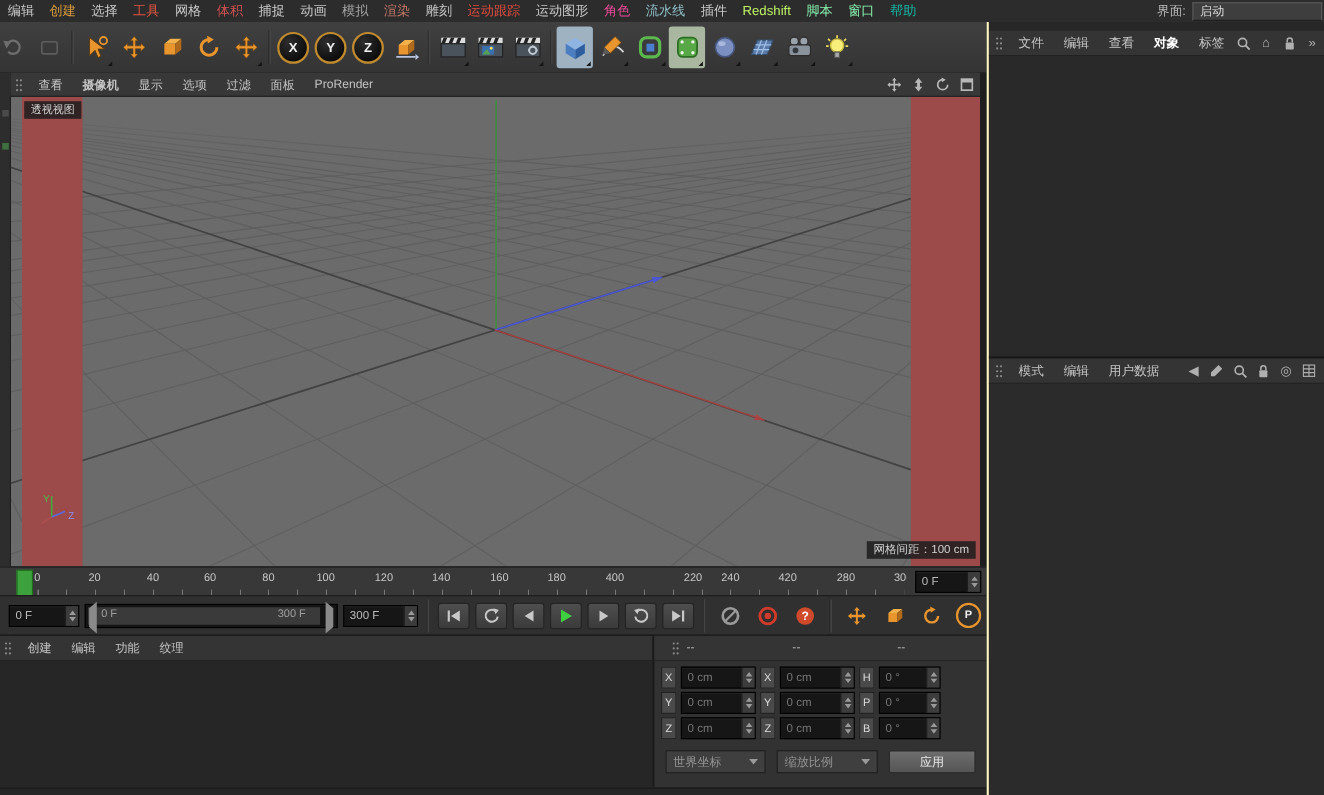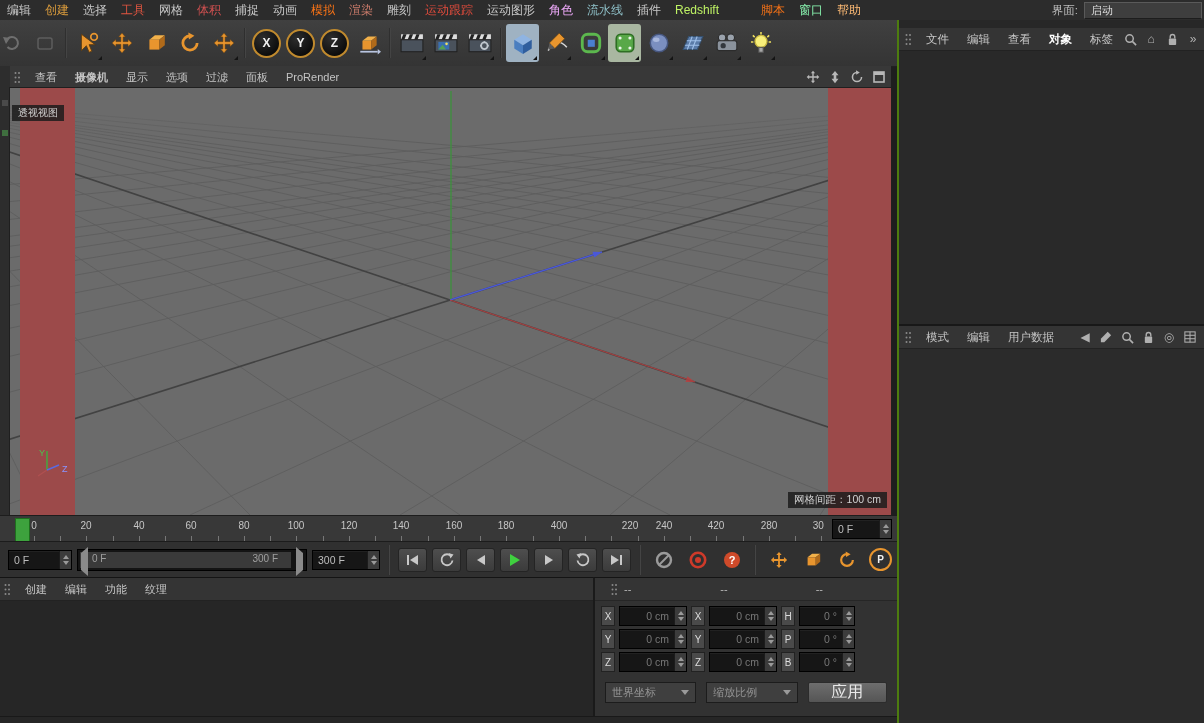--- a/index.html
+++ b/index.html
@@ -32,34 +32,34 @@
   .strip-dot{position:absolute;left:2px;width:6px;height:6px;background:#4a4a4a;}
   
   #vp-menubar{left:10px;top:66px;width:881px;height:22px;background:#383838;display:flex;align-items:center;
       font-size:11px;color:#c4c4c4;gap:2px;border-bottom:1px solid #262626;}
   .vp-menu-item{padding:0 8px;white-space:nowrap;}
   .vp-nav{margin-left:auto;display:flex;align-items:center;gap:6px;padding-right:4px;}
   .vp-nav .nav-ic{width:16px;height:16px;display:flex;align-items:center;justify-content:center;}
   
   #viewport{left:10px;top:88px;width:881px;height:427px;background:#6b6b6b;overflow:hidden;outline:1px solid #1f1f1f;}
   .vp-chip{position:absolute;background:rgba(28,28,28,.85);color:#d2d2d2;font-size:10px;padding:1px 6px;z-index:3;}
-  #chip-view{left:2px;top:4px;margin-top:13px;}
+  #chip-view{left:12px;top:4px;}
   #chip-grid{right:4px;bottom:7px;font-size:10.5px;}
   
   #ruler{left:0;top:515px;width:897px;height:26px;background:#383838;border-top:1px solid #1d1d1d;}
   .tick{position:absolute;top:4px;font-size:10px;color:#c6c6c6;transform:translateX(-50%);}
   #ruler-ticks{position:absolute;left:0;top:0;width:824px;height:26px;overflow:hidden;}
   #tickmarks{position:absolute;left:34px;bottom:1px;width:788px;height:5px;
       background:repeating-linear-gradient(to right,#777 0 1px,transparent 1px 26.25px);}
   #frame-marker{position:absolute;left:15px;top:2px;width:13px;height:22px;background:#3da23d;border:1px solid #1e6e1e;}
   
   .field{background:#161616;border:1px solid #000;box-shadow:inset 0 1px 0 rgba(255,255,255,.05);
       display:flex;align-items:center;height:20px;box-sizing:border-box;}
   .field .val{color:#bdbdbd;font-size:10.5px;padding:0 5px;flex:1;white-space:nowrap;}
-  .field .val.dim-val{color:#777;text-align:right;}
+  .field .val.dim-val{color:#777;}
   .stepper{width:11px;align-self:stretch;background:#3c3c3c;border-left:1px solid #1c1c1c;
       display:flex;flex-direction:column;align-items:center;justify-content:center;gap:2px;}
   .stepper .up{width:0;height:0;border-left:3px solid transparent;border-right:3px solid transparent;border-bottom:4px solid #9a9a9a;}
   .stepper .down{width:0;height:0;border-left:3px solid transparent;border-right:3px solid transparent;border-top:4px solid #9a9a9a;}
   #frame-box{position:absolute;right:5px;top:3px;width:60px;}
   
   #transport{left:0;top:541px;width:897px;height:36px;background:#303030;display:flex;align-items:center;
       padding:0 8px;gap:5px;border-top:1px solid #1c1c1c;box-sizing:border-box;}
   .tbtn{width:27px;height:22px;background:linear-gradient(#4e4e4e,#3b3b3b);border:1px solid #242424;
       border-radius:3px;display:flex;align-items:center;justify-content:center;flex:none;gap:1px;}
@@ -90,24 +90,24 @@
   #coord-headers{display:grid;grid-template-columns:1fr 1fr 1fr;height:22px;background:#343434;
       align-items:center;color:#b8b8b8;font-size:11px;border-bottom:1px solid #262626;padding-left:16px;}
   .coord-grid{display:grid;grid-template-columns:14px 68px 14px 68px 14px 56px;gap:3px 4px;padding:5px 6px 2px 6px;}
   .axlab{width:14px;height:20px;background:#4a4a4a;border:1px solid #222;color:#ddd;font-size:10px;
       display:flex;align-items:center;justify-content:center;box-sizing:border-box;}
   .coord-bottom{display:flex;gap:10px;padding:8px 10px 0 10px;align-items:center;}
   .drop{flex:1;background:#3f3f3f;border:1px solid #1c1c1c;color:#949494;font-size:11px;height:19px;
       display:flex;align-items:center;padding:0 6px;gap:6px;}
   .drop .caret{margin-left:auto;width:0;height:0;border-left:4px solid transparent;border-right:4px solid transparent;border-top:5px solid #9a9a9a;}
   .apply-btn{flex:1;background:linear-gradient(#6e6e6e,#555);border:1px solid #2c2c2c;border-radius:2px;
-      color:#e8e8e8;font-size:16px;height:19px;display:flex;align-items:center;justify-content:center;font-family:Liberation Mono, monospace;}
+      color:#e8e8e8;font-size:11px;height:19px;display:flex;align-items:center;justify-content:center;font-family:Liberation Mono, monospace;}
   #status-strip{left:0;top:716px;width:897px;height:7px;background:#262626;border-top:1px solid #191919;}
   
-  #right-panel{left:897px;top:20px;width:307px;height:703px;background:#2b2b2b;border-left:2px solid #4d7c0f;
+  #right-panel{left:897px;top:20px;width:307px;height:703px;background:#2b2b2b;border-left:2px solid #fef9c3;
       box-sizing:border-box;display:flex;flex-direction:column;}
   .rp-spacer{height:8px;background:#272727;}
   .rp-header{height:22px;background:#343434;display:flex;align-items:center;font-size:11.5px;color:#c6c6c6;
       gap:2px;padding:0 2px;border-bottom:1px solid #222;}
   .rp-header .ph-item.active{color:#fff;font-weight:bold;}
   .rp-icons{margin-left:auto;display:flex;align-items:center;gap:7px;padding-right:5px;}
   .rp-icons .ric{width:14px;height:14px;display:flex;align-items:center;justify-content:center;color:#b0b0b0;font-size:12px;}
   #om-body{height:273px;background:#292929;border-bottom:2px solid #181818;}
   #am-body{flex:1;background:#2b2b2b;}
   .grip{margin:0 4px;display:flex;flex:none;}
@@ -117,32 +117,32 @@
 
 <div id="menubar" class="abs">
   <span class="menu-item" style="color: rgb(200, 200, 200);">编辑</span>
   <span class="menu-item" style="color: rgb(216, 154, 60);">创建</span>
   <span class="menu-item" style="color: rgb(200, 200, 200);">选择</span>
   <span class="menu-item" style="color: rgb(224, 85, 64);">工具</span>
   <span class="menu-item" style="color: rgb(200, 200, 200);">网格</span>
   <span class="menu-item" style="color: rgb(208, 80, 80);">体积</span>
   <span class="menu-item" style="color: rgb(200, 200, 200);">捕捉</span>
   <span class="menu-item" style="color: rgb(200, 200, 200);">动画</span>
-  <span class="menu-item" style="color: #f97316;">模拟</span>
+  <span class="menu-item" style="color: #a3a3a3;">模拟</span>
   <span class="menu-item" style="color: rgb(200, 122, 106);">渲染</span>
   <span class="menu-item" style="color: rgb(200, 200, 200);">雕刻</span>
   <span class="menu-item" style="color: rgb(224, 75, 60); text-align: center;">运动跟踪</span>
   <span class="menu-item" style="color: rgb(200, 200, 200);">运动图形</span>
-  <span class="menu-item" style="color: #f0abfc;">角色</span>
+  <span class="menu-item" style="color: #ec4899;">角色</span>
   <span class="menu-item" style="color: rgb(143, 192, 200);">流水线</span>
   <span class="menu-item" style="color: rgb(200, 200, 200);">插件</span>
   <span class="menu-item" style="color: #bef264;">Redshift</span>
-  <span class="menu-item" style="color: #f97316; margin-left: 28px;">脚本</span>
+  <span class="menu-item" style="color: #86efac;">脚本</span>
   <span class="menu-item" style="color: #86efac;">窗口</span>
-  <span class="menu-item" style="color: #fdba74;">帮助</span>
+  <span class="menu-item" style="color: #14b8a6;">帮助</span>
   <span class="iface">
     <span class="iface-label">界面:</span>
     <span class="iface-box">启动</span>
   </span>
 </div>
 
 <div id="toolbar" class="abs">
   <span class="icon-btn dim" style="margin-left:-6px">
     <svg width="20" height="20" viewBox="0 0 20 20">
         <path d="M5 9 a6 6 0 1 1 1.5 5" fill="none" stroke="#9a9a9a" stroke-width="2"></path>

